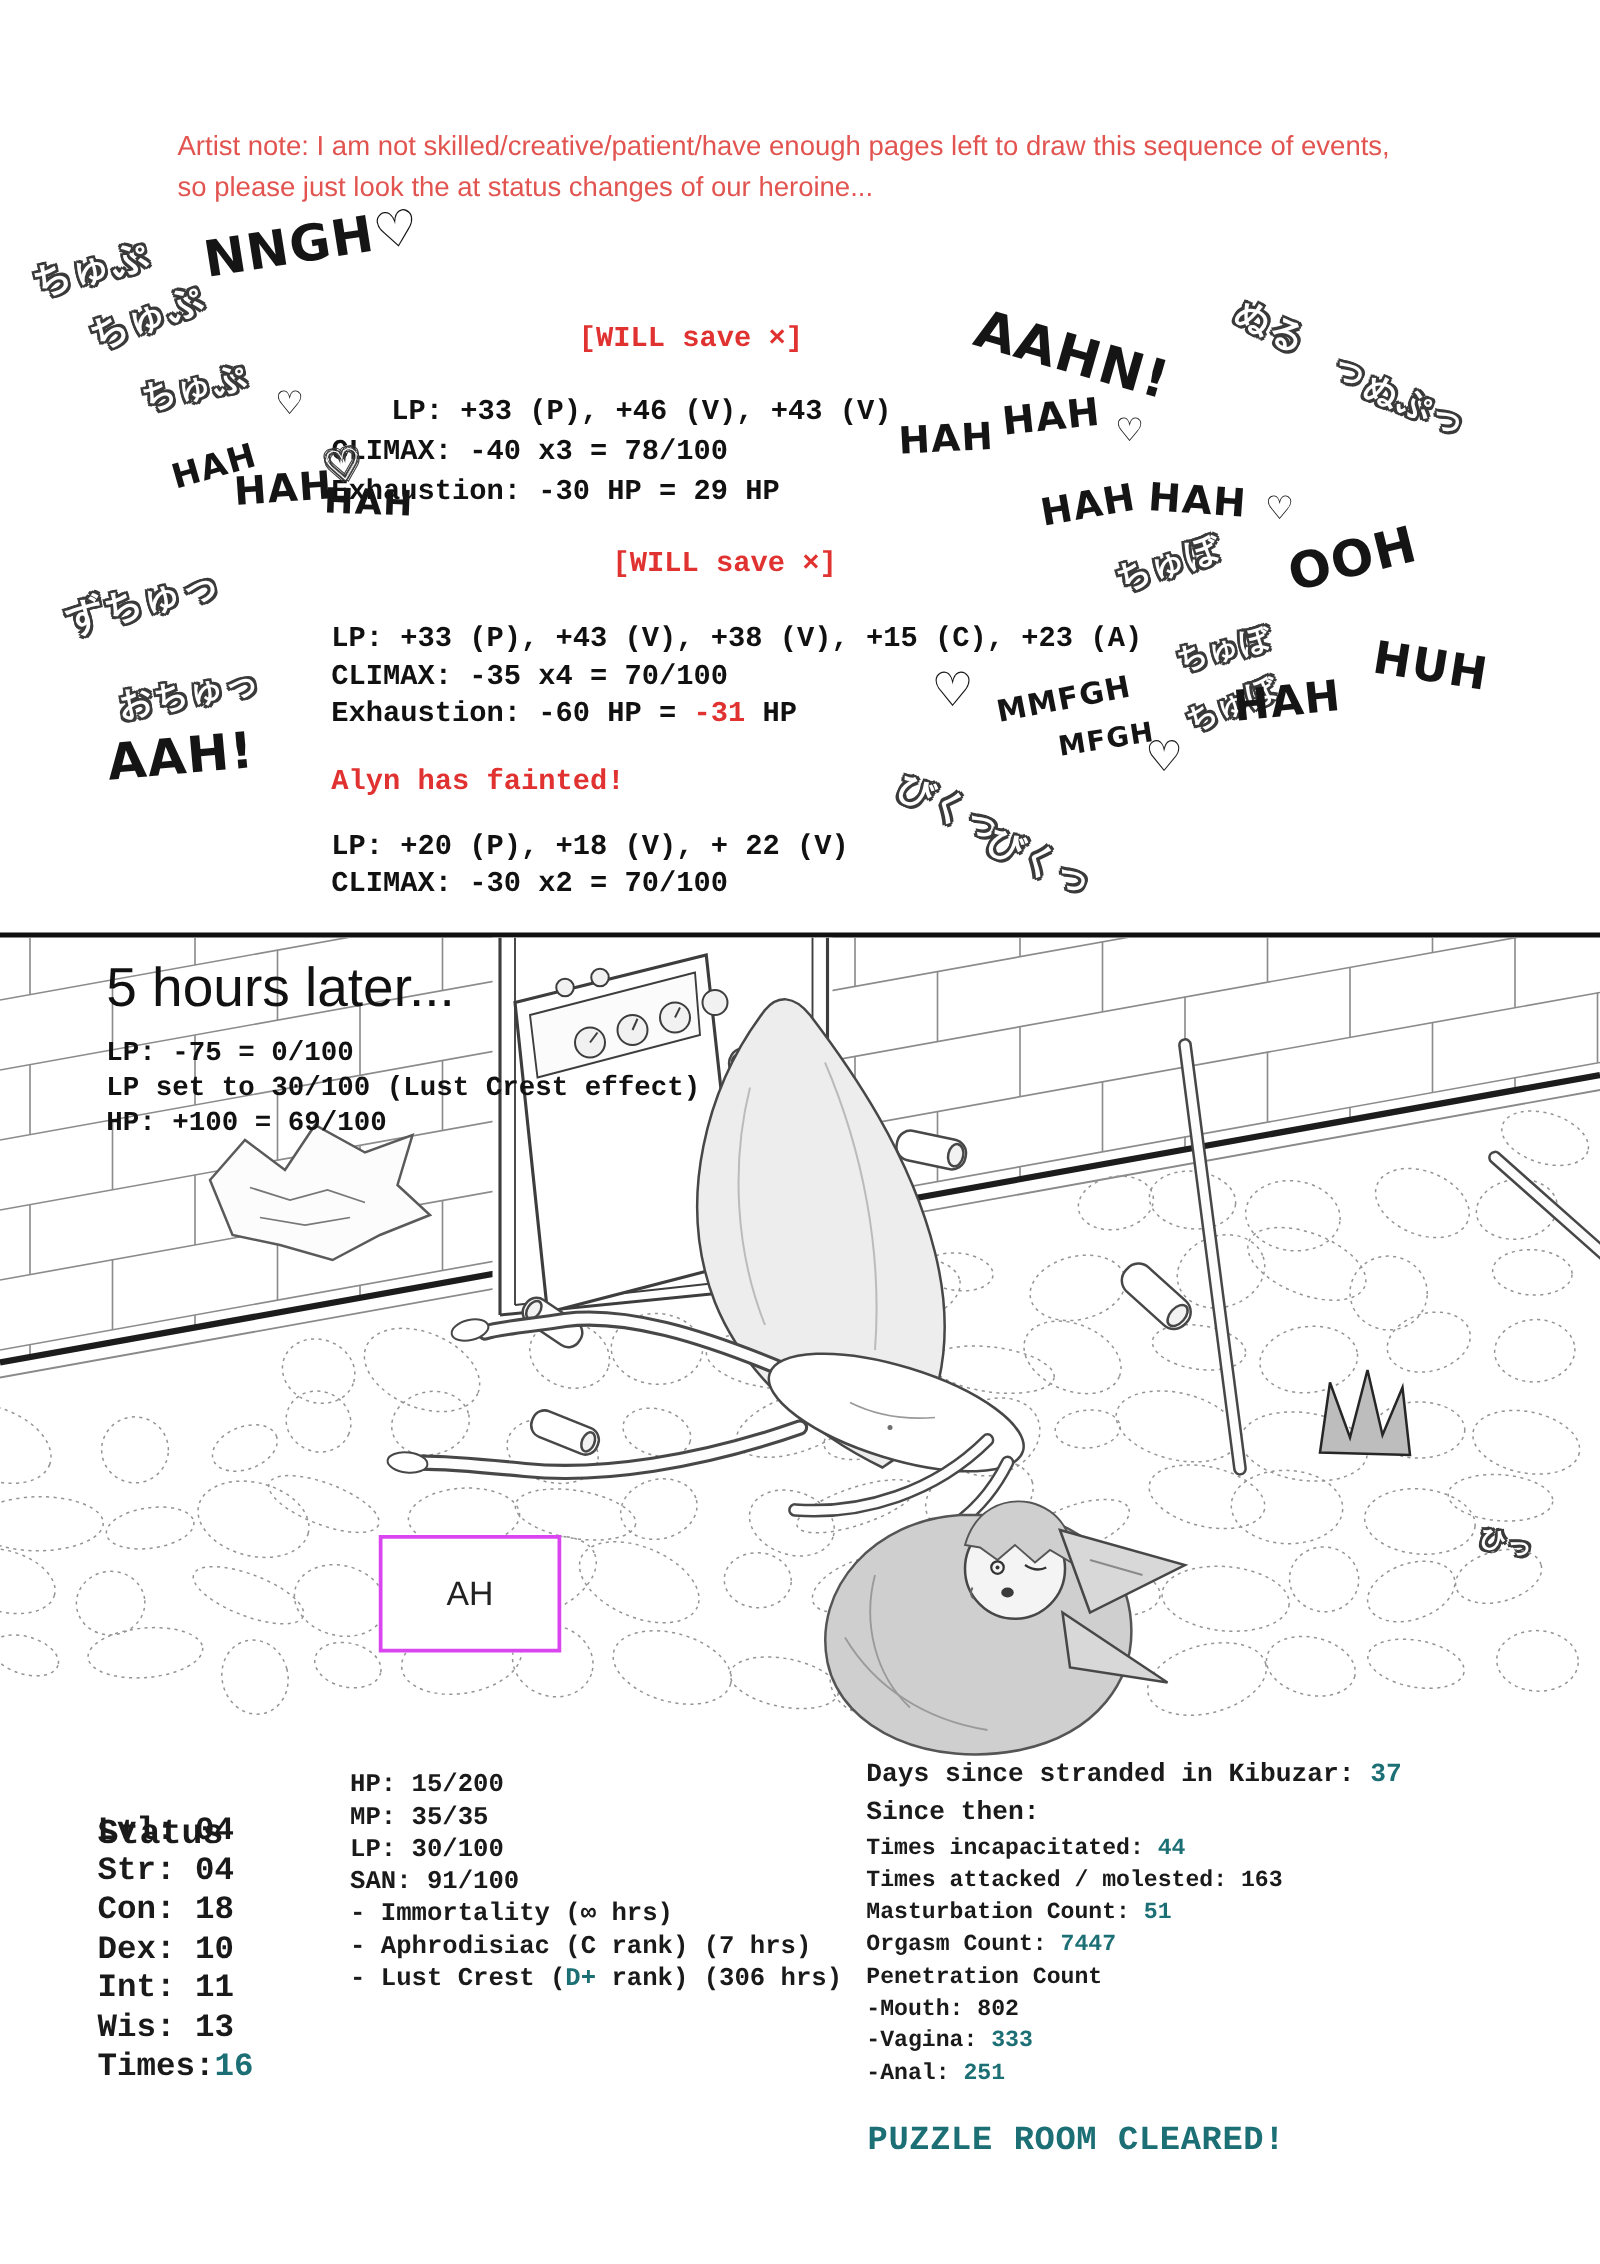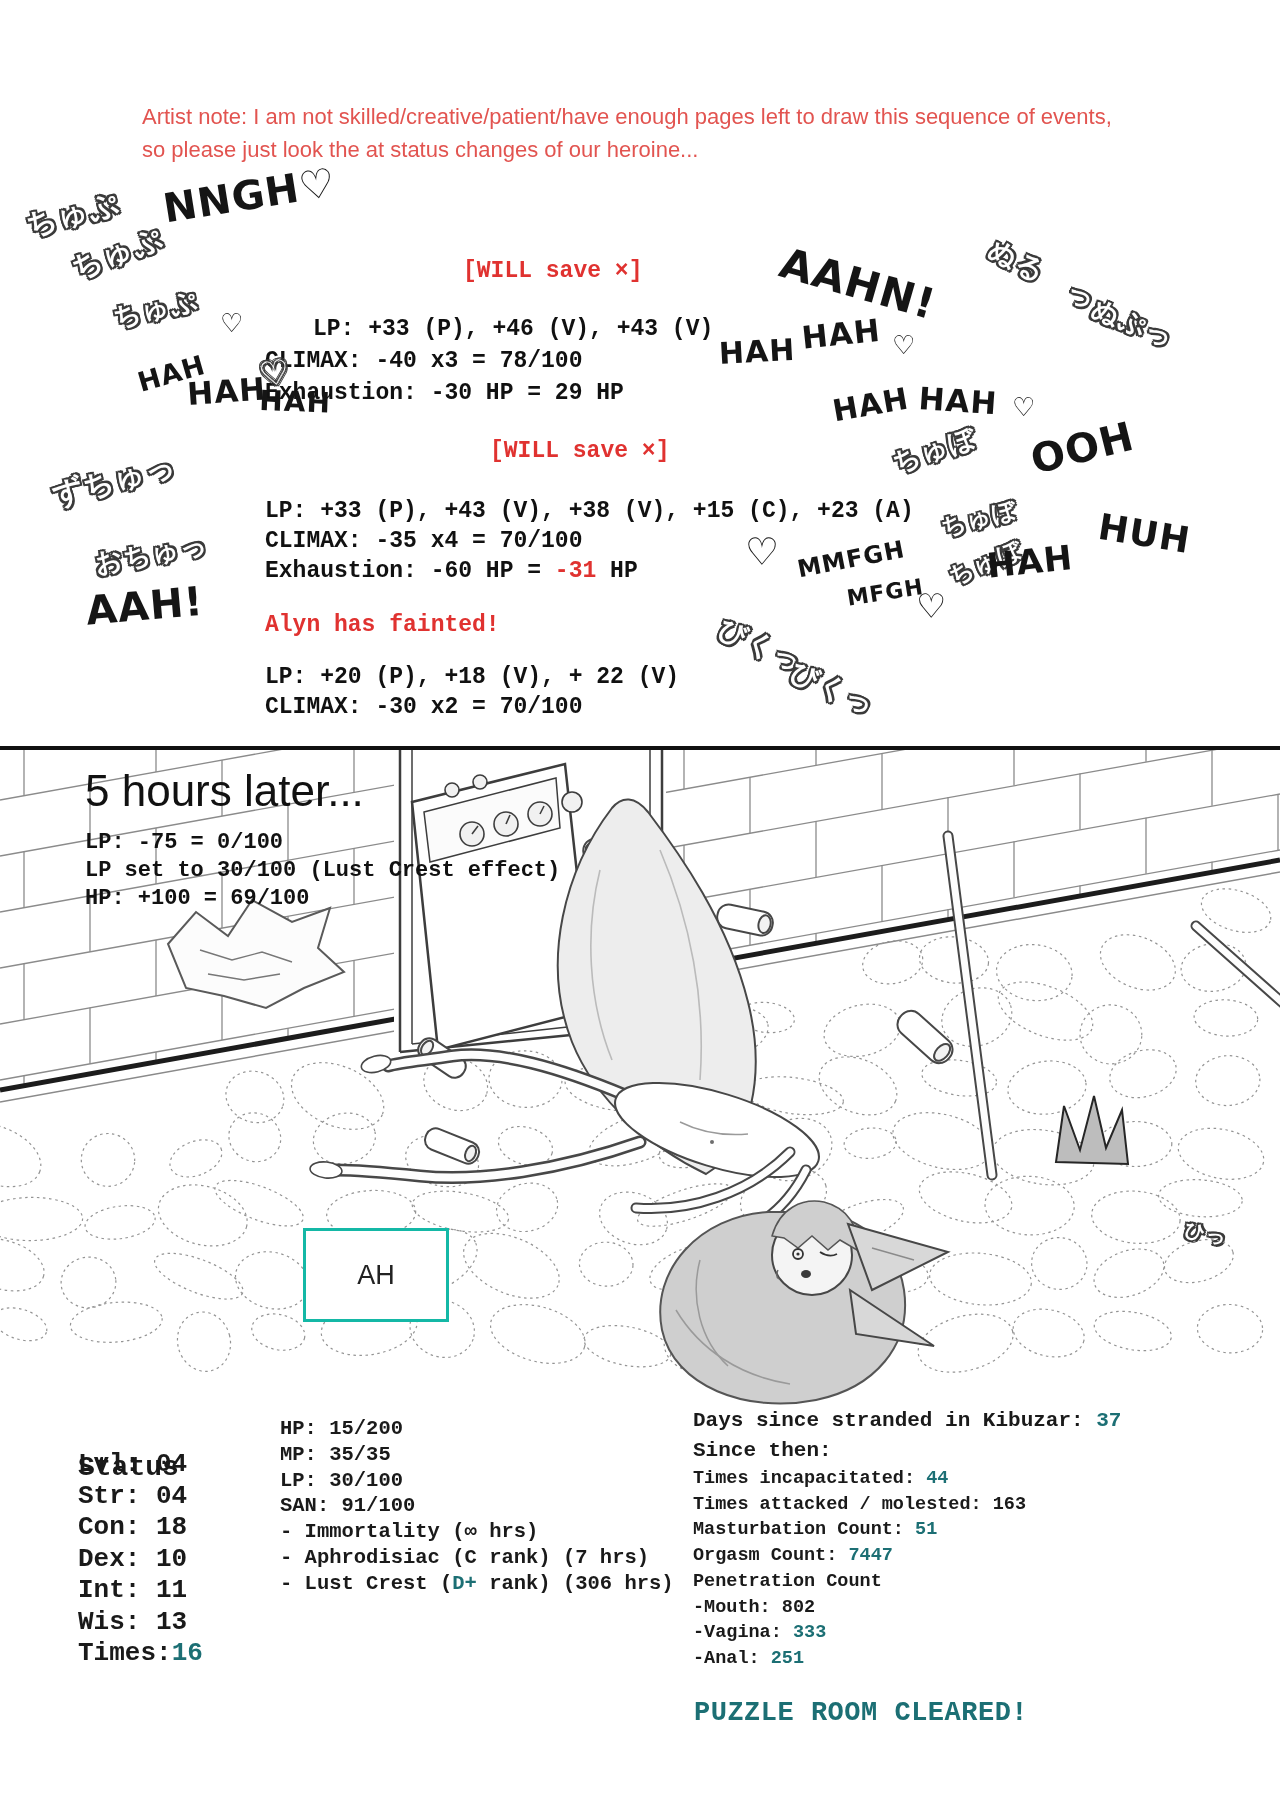--- a/index.html
+++ b/index.html
@@ -23,21 +23,21 @@
   .sfx{position:absolute;font-family:"DejaVu Sans",sans-serif;font-weight:bold;color:#151515;
        white-space:pre;transform-origin:left top;letter-spacing:1px;}
   .sfx.outline{color:#ffffff;text-shadow:-2px -2px 0 #3a3a3a,2px -2px 0 #3a3a3a,-2px 2px 0 #3a3a3a,
        2px 2px 0 #3a3a3a,0 -2px 0 #3a3a3a,0 2px 0 #3a3a3a,-2px 0 0 #3a3a3a,2px 0 0 #3a3a3a;}
 
   
   #panel-border{left:0;top:746px;width:1280px;height:4px;background:#111;}
   #scene{left:0;top:750px;}
   #time-skip-heading{left:85px;top:766px;font-size:44px;letter-spacing:0px;color:#111;}
   .time-line{left:85px;font-size:22px;white-space:pre;color:#111;}
-  #speech-bubble{left:303px;top:1228px;width:140px;height:88px;background:#fff;border:3px solid #14b8a6;
+  #speech-bubble{left:303px;top:1228px;width:140px;height:88px;background:#fff;border:3px solid #d946ef;
        display:flex;align-items:center;justify-content:center;font-size:27px;color:#222;
        font-family:"Liberation Sans",sans-serif;}
 
   
   #status-title{left:78px;top:1412px;font-size:28px;white-space:pre;margin-top:40px;}
   #attr-col{left:78px;top:1449px;}
   .attr-row{font-size:26px;line-height:31.5px;white-space:pre;}
   #vitals-col{left:280px;top:1416px;}
   .vital-row{font-size:20.5px;line-height:25.8px;white-space:pre;}
   #journal-col{left:693px;top:1406px;}

